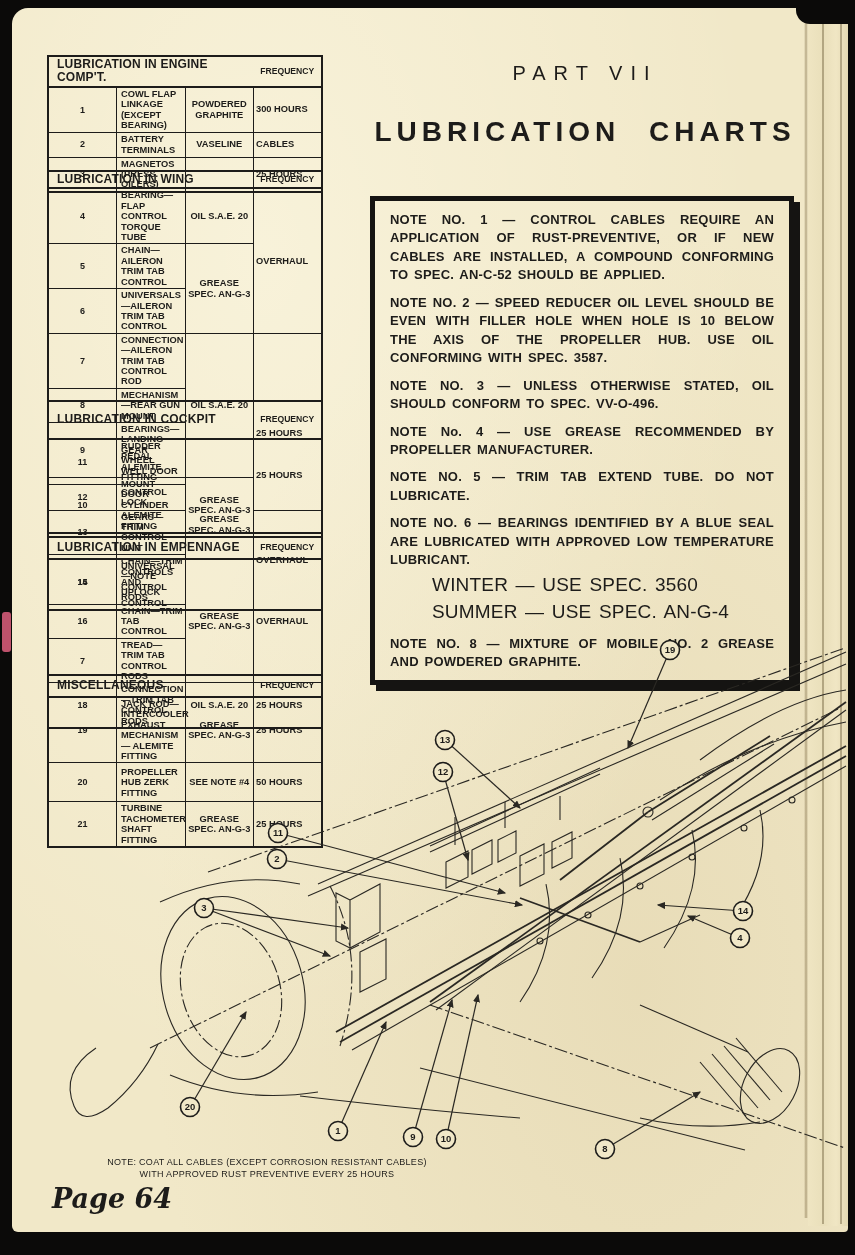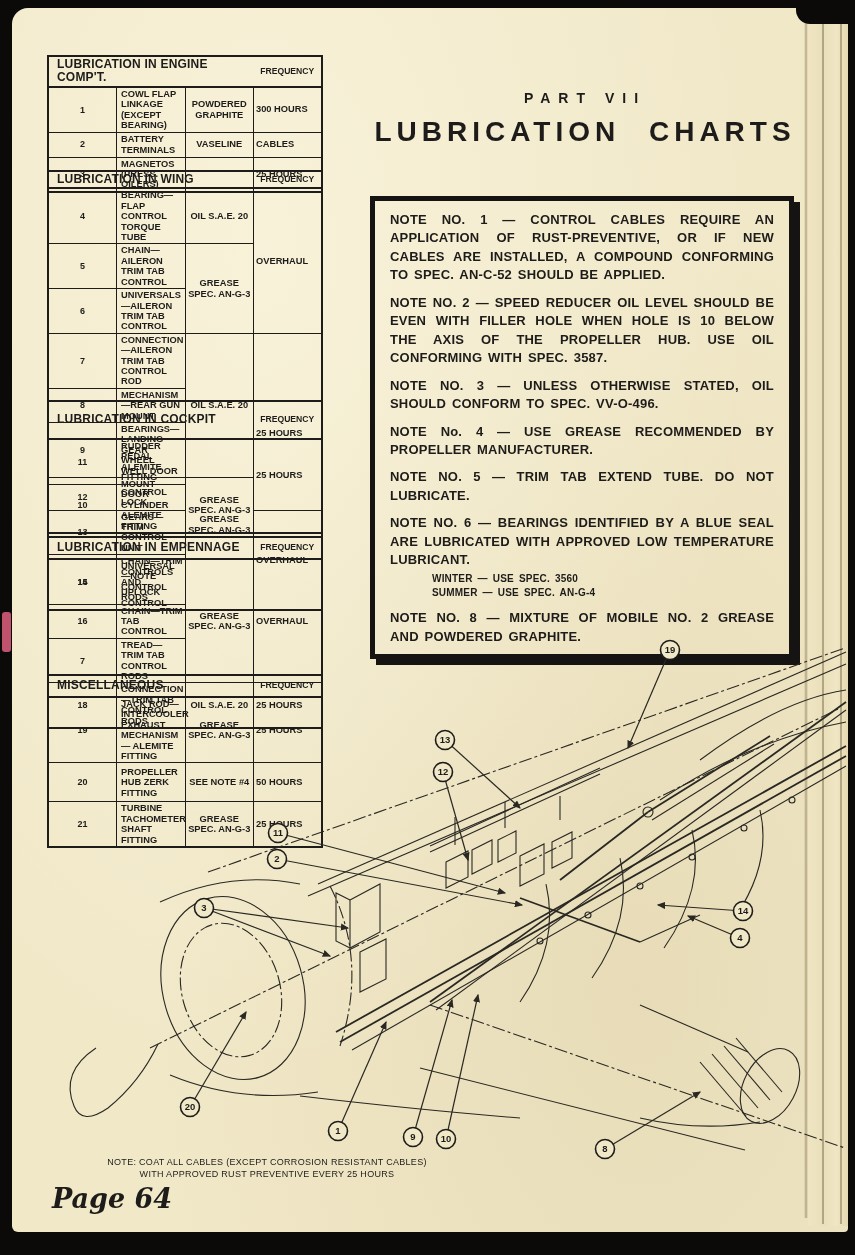--- a/index.html
+++ b/index.html
@@ -22,21 +22,21 @@
   .edge-strip{position:absolute;top:14px;left:808px;width:40px;height:1212px;
     background:linear-gradient(90deg,#efe5c2,#e9dfba 40%,#f0e6c4 70%,#e4d9b2);}
   .edge-line{position:absolute;top:16px;width:2px;height:1208px;background:rgba(95,80,45,.4);}
   .edge-wedge{position:absolute;top:8px;left:796px;width:52px;height:16px;background:#0b0a09;
     border-bottom-left-radius:14px;}
   .pink-smudge{position:absolute;left:2px;top:612px;width:9px;height:40px;background:#df5f7e;
     opacity:.85;border-radius:3px;}
 
   
   .part-title{position:absolute;left:370px;top:62px;width:430px;text-align:center;
-    font-size:14px;font-weight:700;letter-spacing:8px;margin-top:28px;}
+    font-size:20px;font-weight:400;letter-spacing:8px;}
   .main-title{position:absolute;left:352px;top:116px;width:466px;text-align:center;
     font-size:28px;font-weight:800;letter-spacing:5px;word-spacing:16px;}
 
   
   .lub-table{position:absolute;left:47px;width:276px;border-collapse:collapse;
     border:2px solid #1d1c1a;table-layout:fixed;background:transparent;}
   .lub-table td{border:1.4px solid #1d1c1a;font-weight:700;font-size:9.3px;line-height:1.12;
     padding:1px 2px;vertical-align:middle;}
   .lub-table td.title{font-size:12px;letter-spacing:.2px;padding-left:8px;border-right:none;}
   .lub-table td.fq{font-size:8.6px;text-align:center;border-left:none;}
@@ -52,21 +52,21 @@
   .t5{top:674px;} .t5 tr{height:39px;} .t5 tr.hd{height:22px;}
 
   
   .notes-box{position:absolute;left:370px;top:196px;width:384px;
     border:5px solid #151412;box-shadow:6px 6px 0 0 #151412;
     padding:10px 15px 8px 15px;}
   .note{font-size:13px;line-height:1.42;font-weight:600;text-align:justify;
     letter-spacing:.2px;word-spacing:2px;margin:0 0 9px 0;}
   .note b{font-weight:800;}
   .note.tight{margin-bottom:2px;}
-  .note-sub{font-size:10px;font-weight:700;letter-spacing:.2px;word-spacing:2px;
+  .note-sub{font-size:19px;font-weight:400;letter-spacing:.2px;word-spacing:2px;
     line-height:1.42;margin-left:42px;}
   .note-sub-wrap{margin-bottom:9px;}
 
   
   #diagram{position:absolute;left:0;top:0;pointer-events:none;}
   #diagram .ln{stroke:#2a2823;fill:none;stroke-width:1.1;}
   #diagram .dd{stroke-dasharray:13 3 3 3;}
   #diagram .thick{stroke-width:1.8;}
 
   

